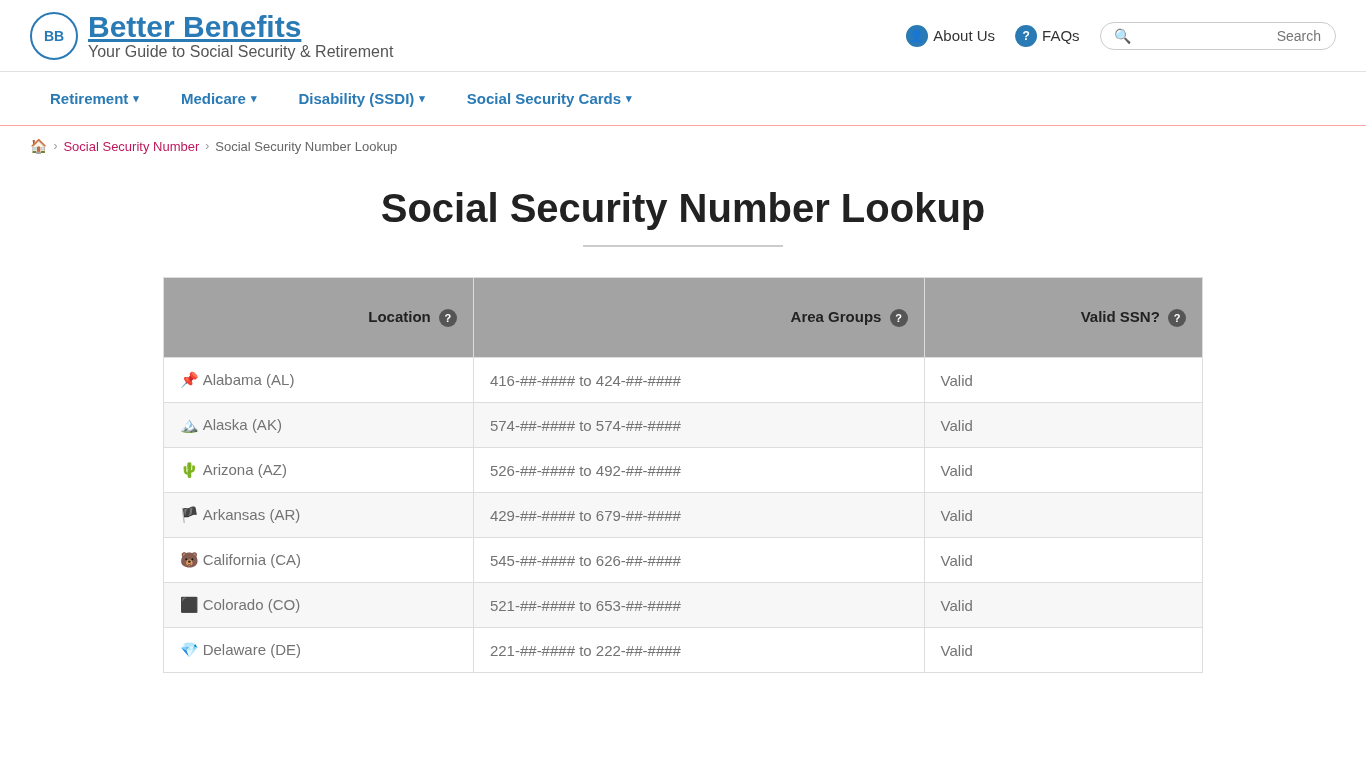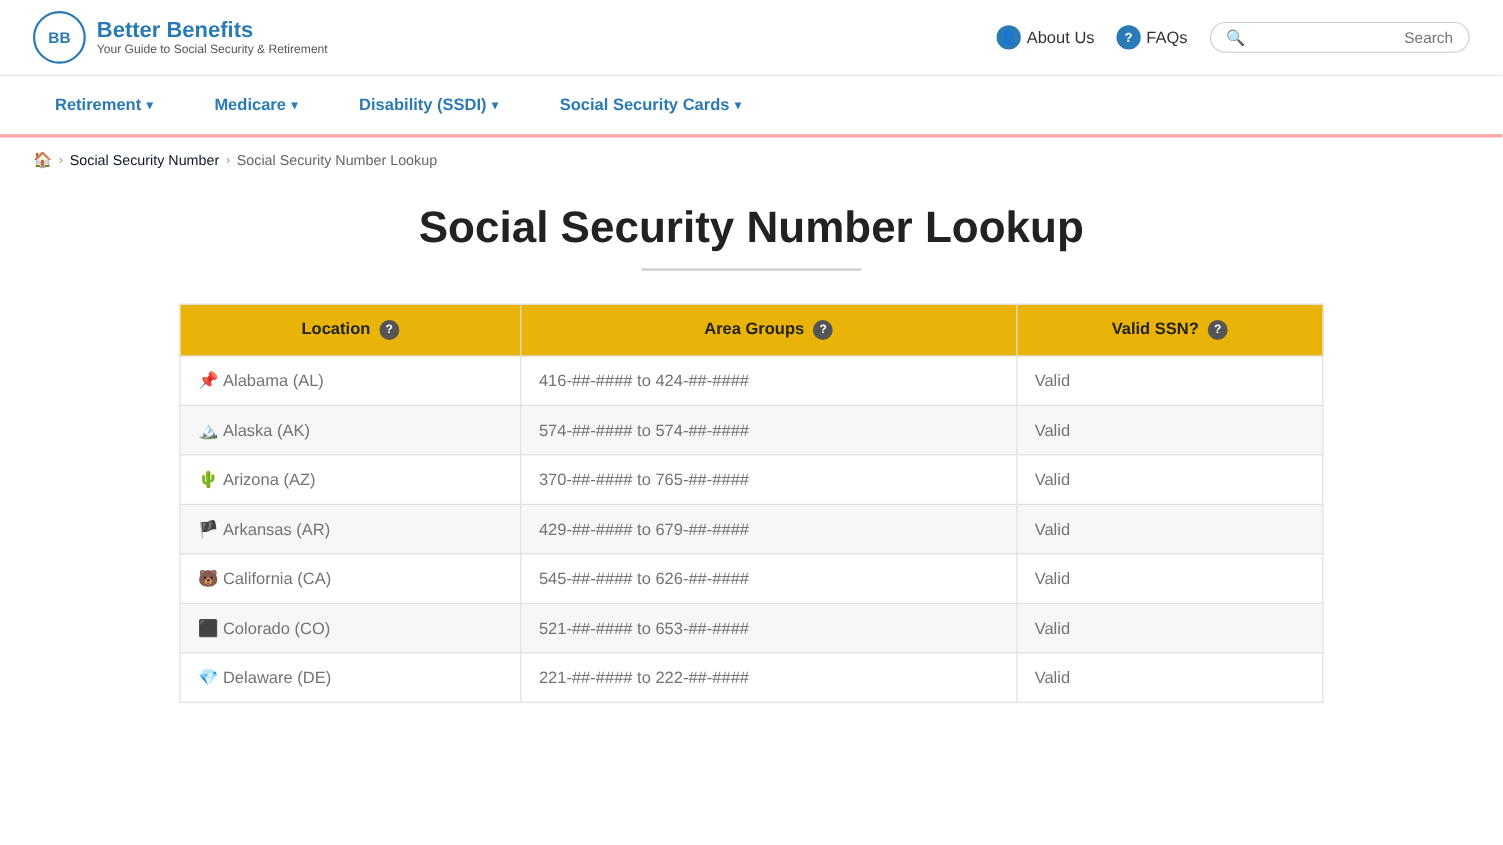--- a/index.html
+++ b/index.html
@@ -26,27 +26,28 @@
       display: flex;
       align-items: center;
       justify-content: center;
       font-weight: bold;
       font-size: 14px;
       color: #2a7ab5;
       flex-shrink: 0;
     }
     .logo-text-area {}
     .logo-title {
-      font-size: 20px;
+      font-size: 30px;
       font-weight: bold;
       color: #2a7ab5;
       line-height: 1.1;
+      text-decoration: underline;
     }
     .logo-subtitle {
-      font-size: 11px;
+      font-size: 16px;
       color: #555;
     }
     .header-right {
       display: flex;
       align-items: center;
       gap: 20px;
     }
     .header-link {
       display: flex;
       align-items: center;
@@ -87,24 +88,24 @@
       text-align: right;
     }
     .search-icon-svg {
       color: #999;
       font-size: 14px;
     }
 
     
     .nav-bar {
       background: #fff;
-      border-bottom: 3px solid #fca5a5;
+      border-bottom: 1px solid #fca5a5;
       padding: 0 30px;
       display: flex;
-      gap: 16px;
+      gap: 2px;
     }
     .nav-item {
       display: flex;
       align-items: center;
       gap: 5px;
       padding: 18px 20px;
       font-size: 15px;
       font-weight: bold;
       color: #2a7ab5;
       cursor: pointer;
@@ -115,21 +116,21 @@
     
     .breadcrumb {
       display: flex;
       align-items: center;
       gap: 6px;
       padding: 12px 30px;
       font-size: 13px;
       color: #666;
     }
     .breadcrumb a {
-      color: #0f172a;
+      color: #be185d;
       text-decoration: none;
     }
     .breadcrumb-sep { color: #999; font-size: 12px; }
     .breadcrumb-home { font-size: 14px; }
 
     
     .main-content {
       max-width: 1100px;
       margin: 0 auto;
       padding: 20px 30px 40px;
@@ -149,23 +150,23 @@
     }
 
     
     .data-table {
       width: 100%;
       border-collapse: collapse;
       border: 1px solid #ddd;
       font-size: 15px;
     }
     .data-table th {
-      background: #eab308;
-      padding: 14px 16px;
-      text-align: center;
+      background: #a3a3a3;
+      padding: 30px 16px;
+      text-align: right;
       font-weight: bold;
       border: 1px solid #ddd;
       color: #222;
     }
     .data-table td {
       padding: 13px 16px;
       border: 1px solid #ddd;
       color: #737373;
     }
     .data-table tr:nth-child(even) td { background: #f7f7f7; }
@@ -270,21 +271,21 @@
           <td>416-##-#### to 424-##-####</td>
           <td>Valid</td>
         </tr>
         <tr>
           <td><span class="state-icon">🏔️</span>Alaska (AK)</td>
           <td>574-##-#### to 574-##-####</td>
           <td>Valid</td>
         </tr>
         <tr>
           <td><span class="state-icon">🌵</span>Arizona (AZ)</td>
-          <td>370-##-#### to 765-##-####</td>
+          <td>526-##-#### to 492-##-####</td>
           <td>Valid</td>
         </tr>
         <tr>
           <td><span class="state-icon">🏴</span>Arkansas (AR)</td>
           <td>429-##-#### to 679-##-####</td>
           <td>Valid</td>
         </tr>
         <tr>
           <td><span class="state-icon">🐻</span>California (CA)</td>
           <td>545-##-#### to 626-##-####</td>

